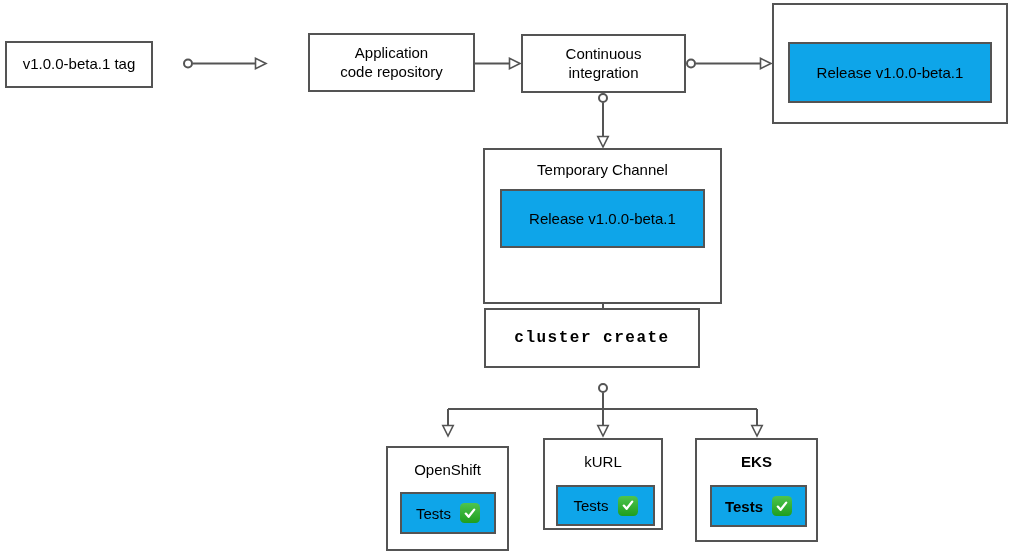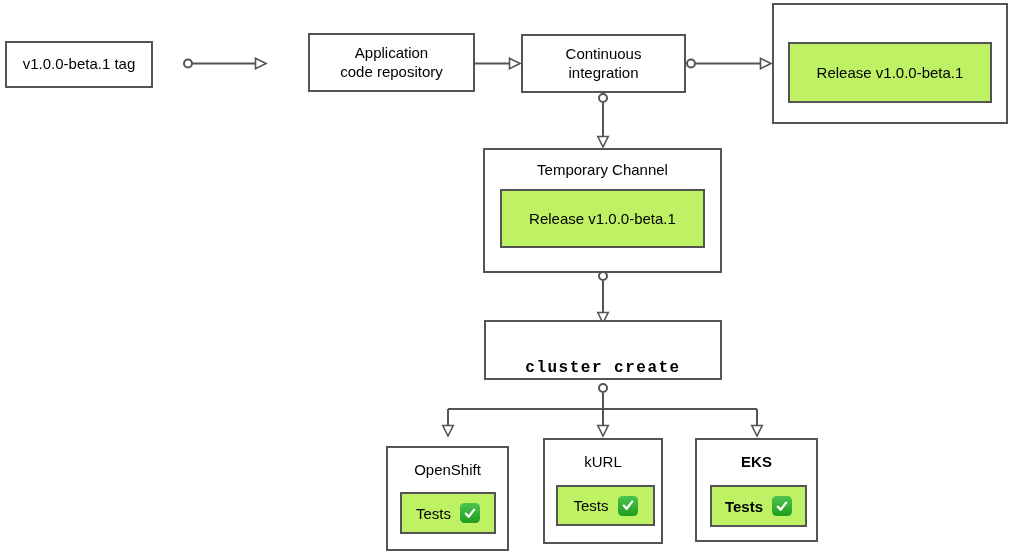--- a/index.html
+++ b/index.html
@@ -38,21 +38,21 @@
     border:2px solid var(--stroke);
   }
   .container-title{
     position:absolute;left:0;right:0;
     text-align:center;
     font-size:15px;
   }
   .inner-box{
     position:absolute;
     box-sizing:border-box;
-    background:#bef264;
+    background:#0ea5e9;
     border:2px solid var(--stroke);
     display:flex;align-items:center;justify-content:center;
     text-align:center;
     font-size:15px;
   }
   .mono{
     font-family:"Liberation Mono", monospace;
     font-weight:bold;
     font-size:16px;
     letter-spacing:1.5px;
@@ -124,44 +124,44 @@
   <div class="node" style="left:521px;top:34px;width:165px;height:59px;padding:0 24px;">
     <span>Continuous integration</span>
   </div>
 
   <div class="container-node" style="left:772px;top:3px;width:236px;height:121px;">
     <div class="inner-box" style="left:14px;top:37px;width:204px;height:61px;">
       <span>Release v1.0.0-beta.1</span>
     </div>
   </div>
 
-  <div class="container-node" style="left:483px;top:148px;width:239px;height:125px;">
+  <div class="container-node" style="left:483px;top:148px;width:239px;height:156px;">
     <div class="container-title" style="top:11px;">Temporary Channel</div>
     <div class="inner-box" style="left:15px;top:39px;width:205px;height:59px;">
       <span>Release v1.0.0-beta.1</span>
     </div>
   </div>
 
-  <div class="node mono" style="left:484px;top:320px;width:238px;height:60px;align-items:flex-end;">
+  <div class="node mono" style="left:484px;top:308px;width:216px;height:60px;">
     <span>cluster create</span>
   </div>
 
   <div class="container-node" style="left:386px;top:438px;width:123px;height:105px;margin-top:8px;">
     <div class="container-title" style="top:13px;">OpenShift</div>
     <div class="inner-box" style="left:12px;top:44px;width:96px;height:42px;">
       <span>Tests</span>
       <span class="check-icon">
         <svg width="12" height="11" viewBox="0 0 12 11">
             <polyline points="1.8,5.6 4.6,8.8 10.2,1.6" fill="none" stroke="#fff" stroke-width="2.3" stroke-linecap="round" stroke-linejoin="round"></polyline>
           </svg>
       </span>
     </div>
   </div>
 
-  <div class="container-node" style="left:543px;top:438px;width:120px;height:106px;">
+  <div class="container-node" style="left:543px;top:438px;width:120px;height:92px;">
     <div class="container-title" style="top:13px;">kURL</div>
     <div class="inner-box" style="left:11px;top:45px;width:99px;height:41px;">
       <span>Tests</span>
       <span class="check-icon">
         <svg width="12" height="11" viewBox="0 0 12 11">
             <polyline points="1.8,5.6 4.6,8.8 10.2,1.6" fill="none" stroke="#fff" stroke-width="2.3" stroke-linecap="round" stroke-linejoin="round"></polyline>
           </svg>
       </span>
     </div>
   </div>

